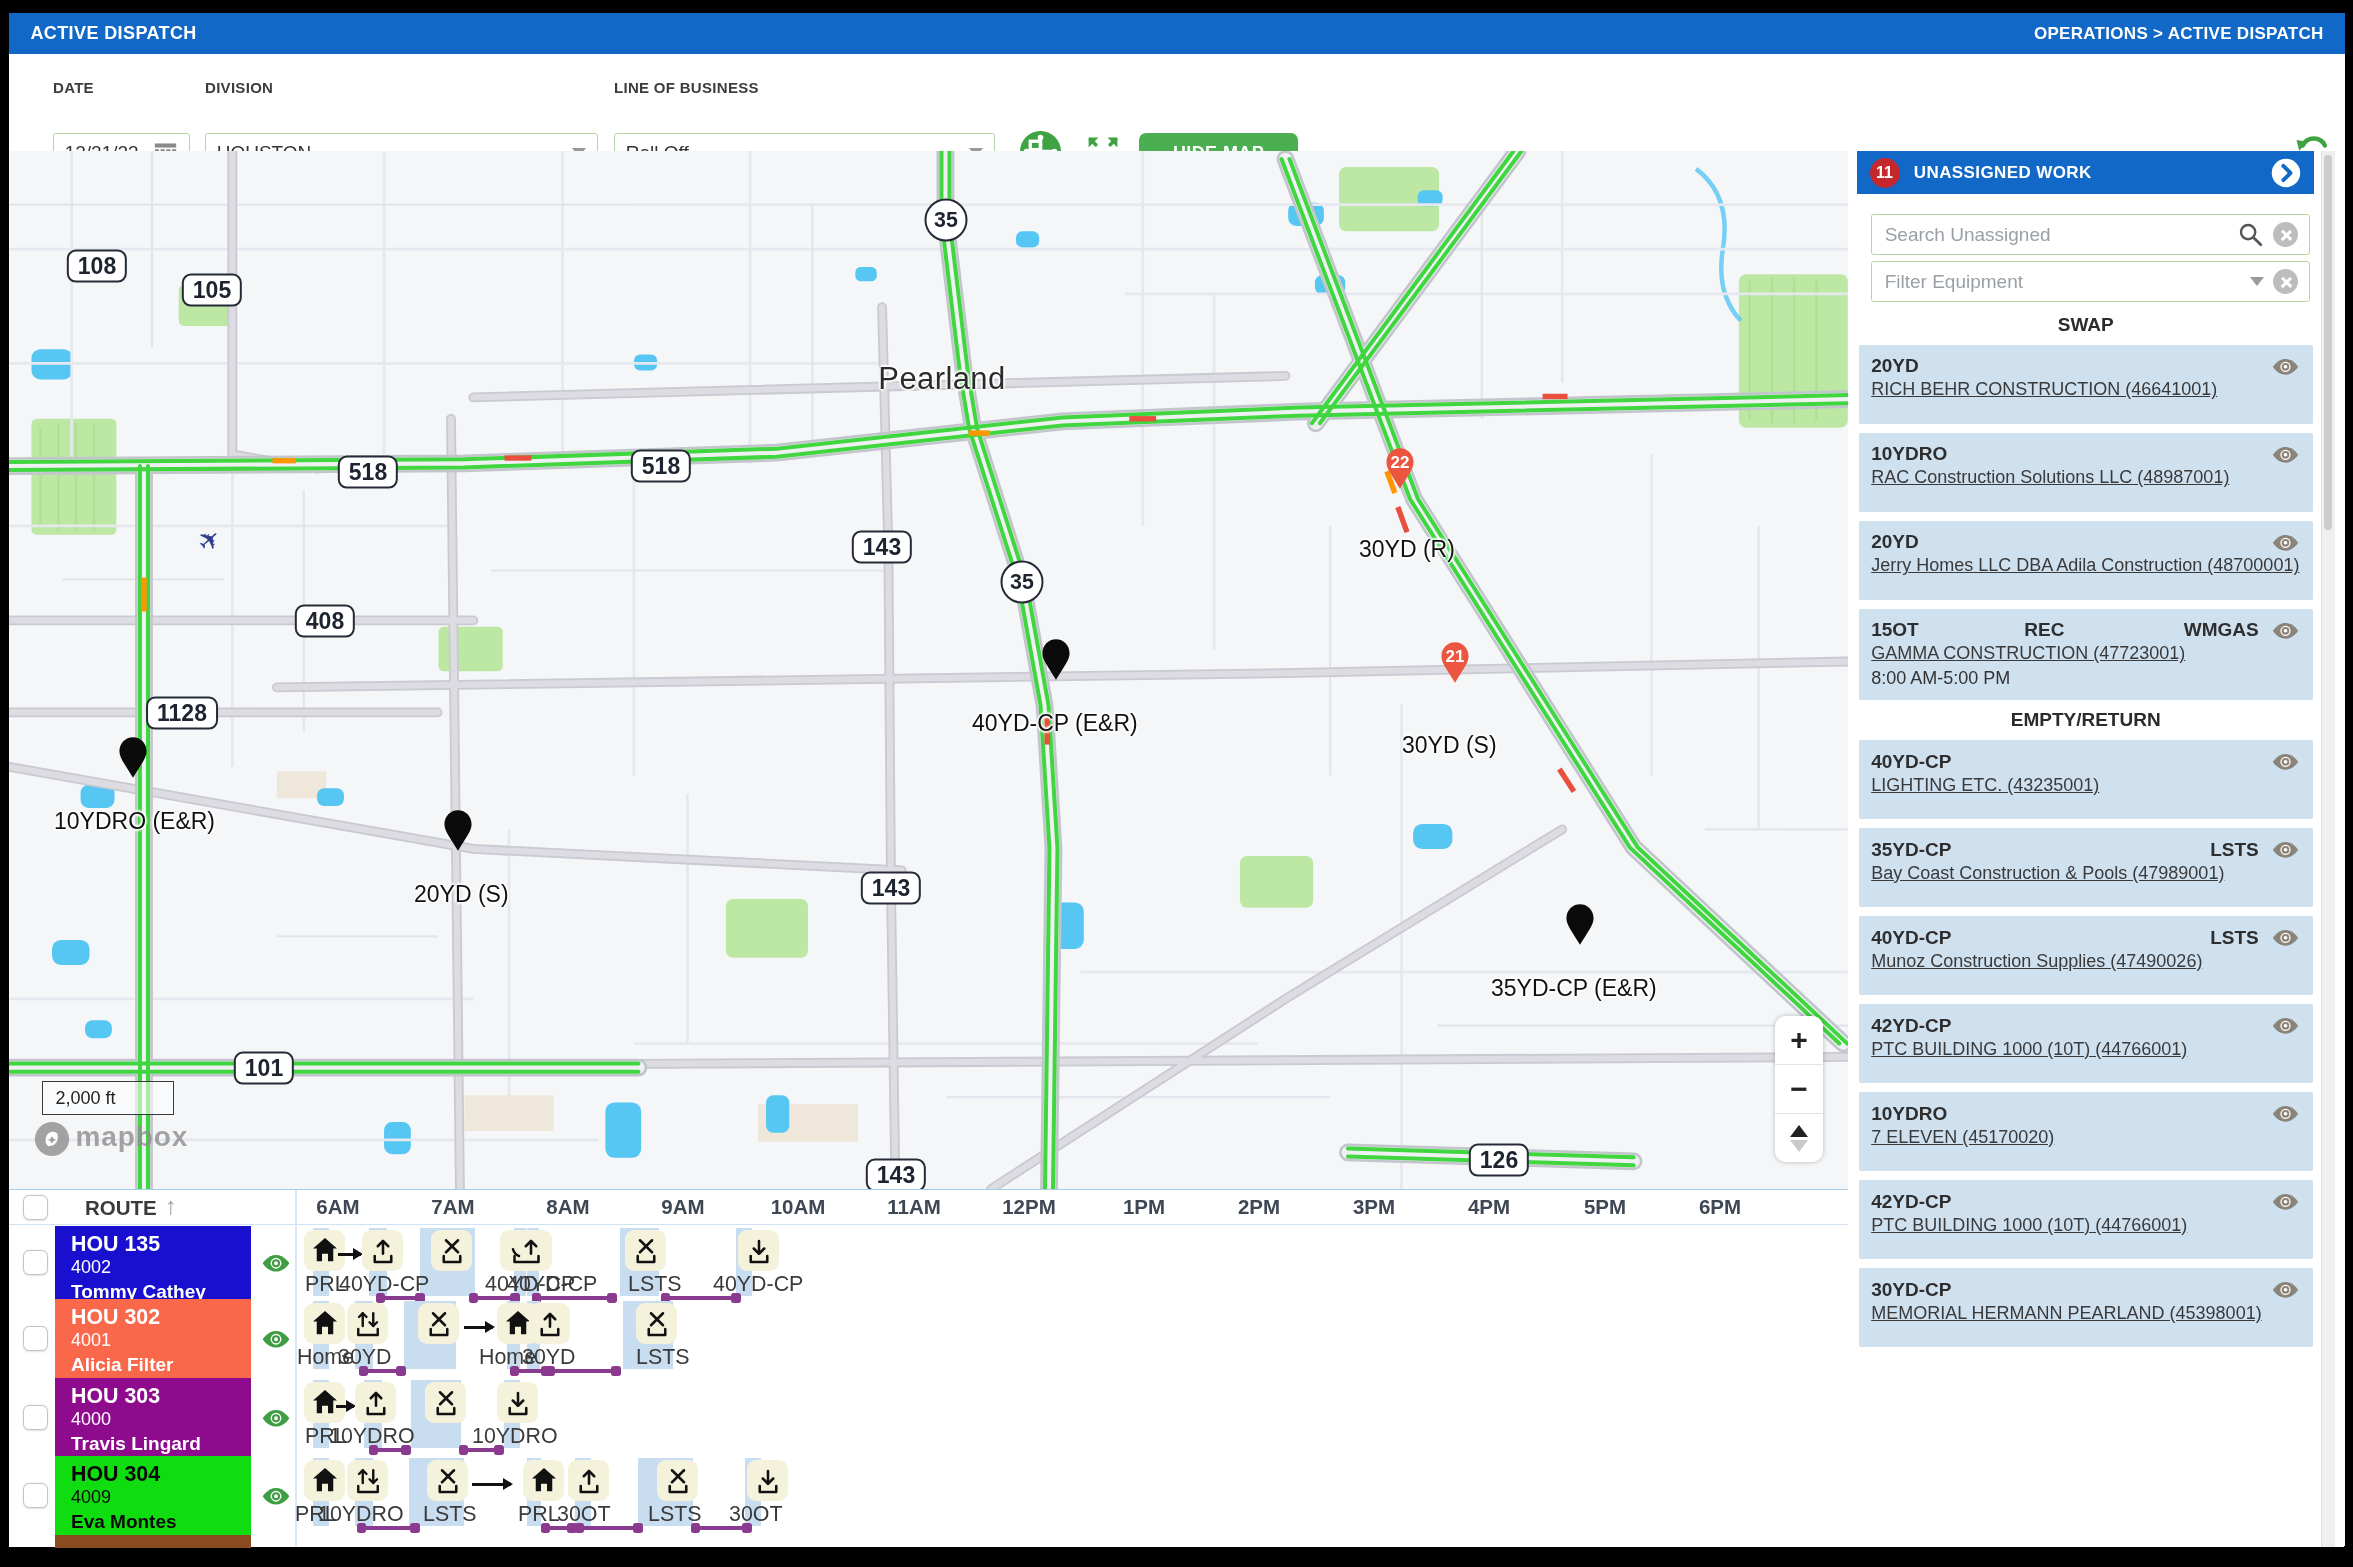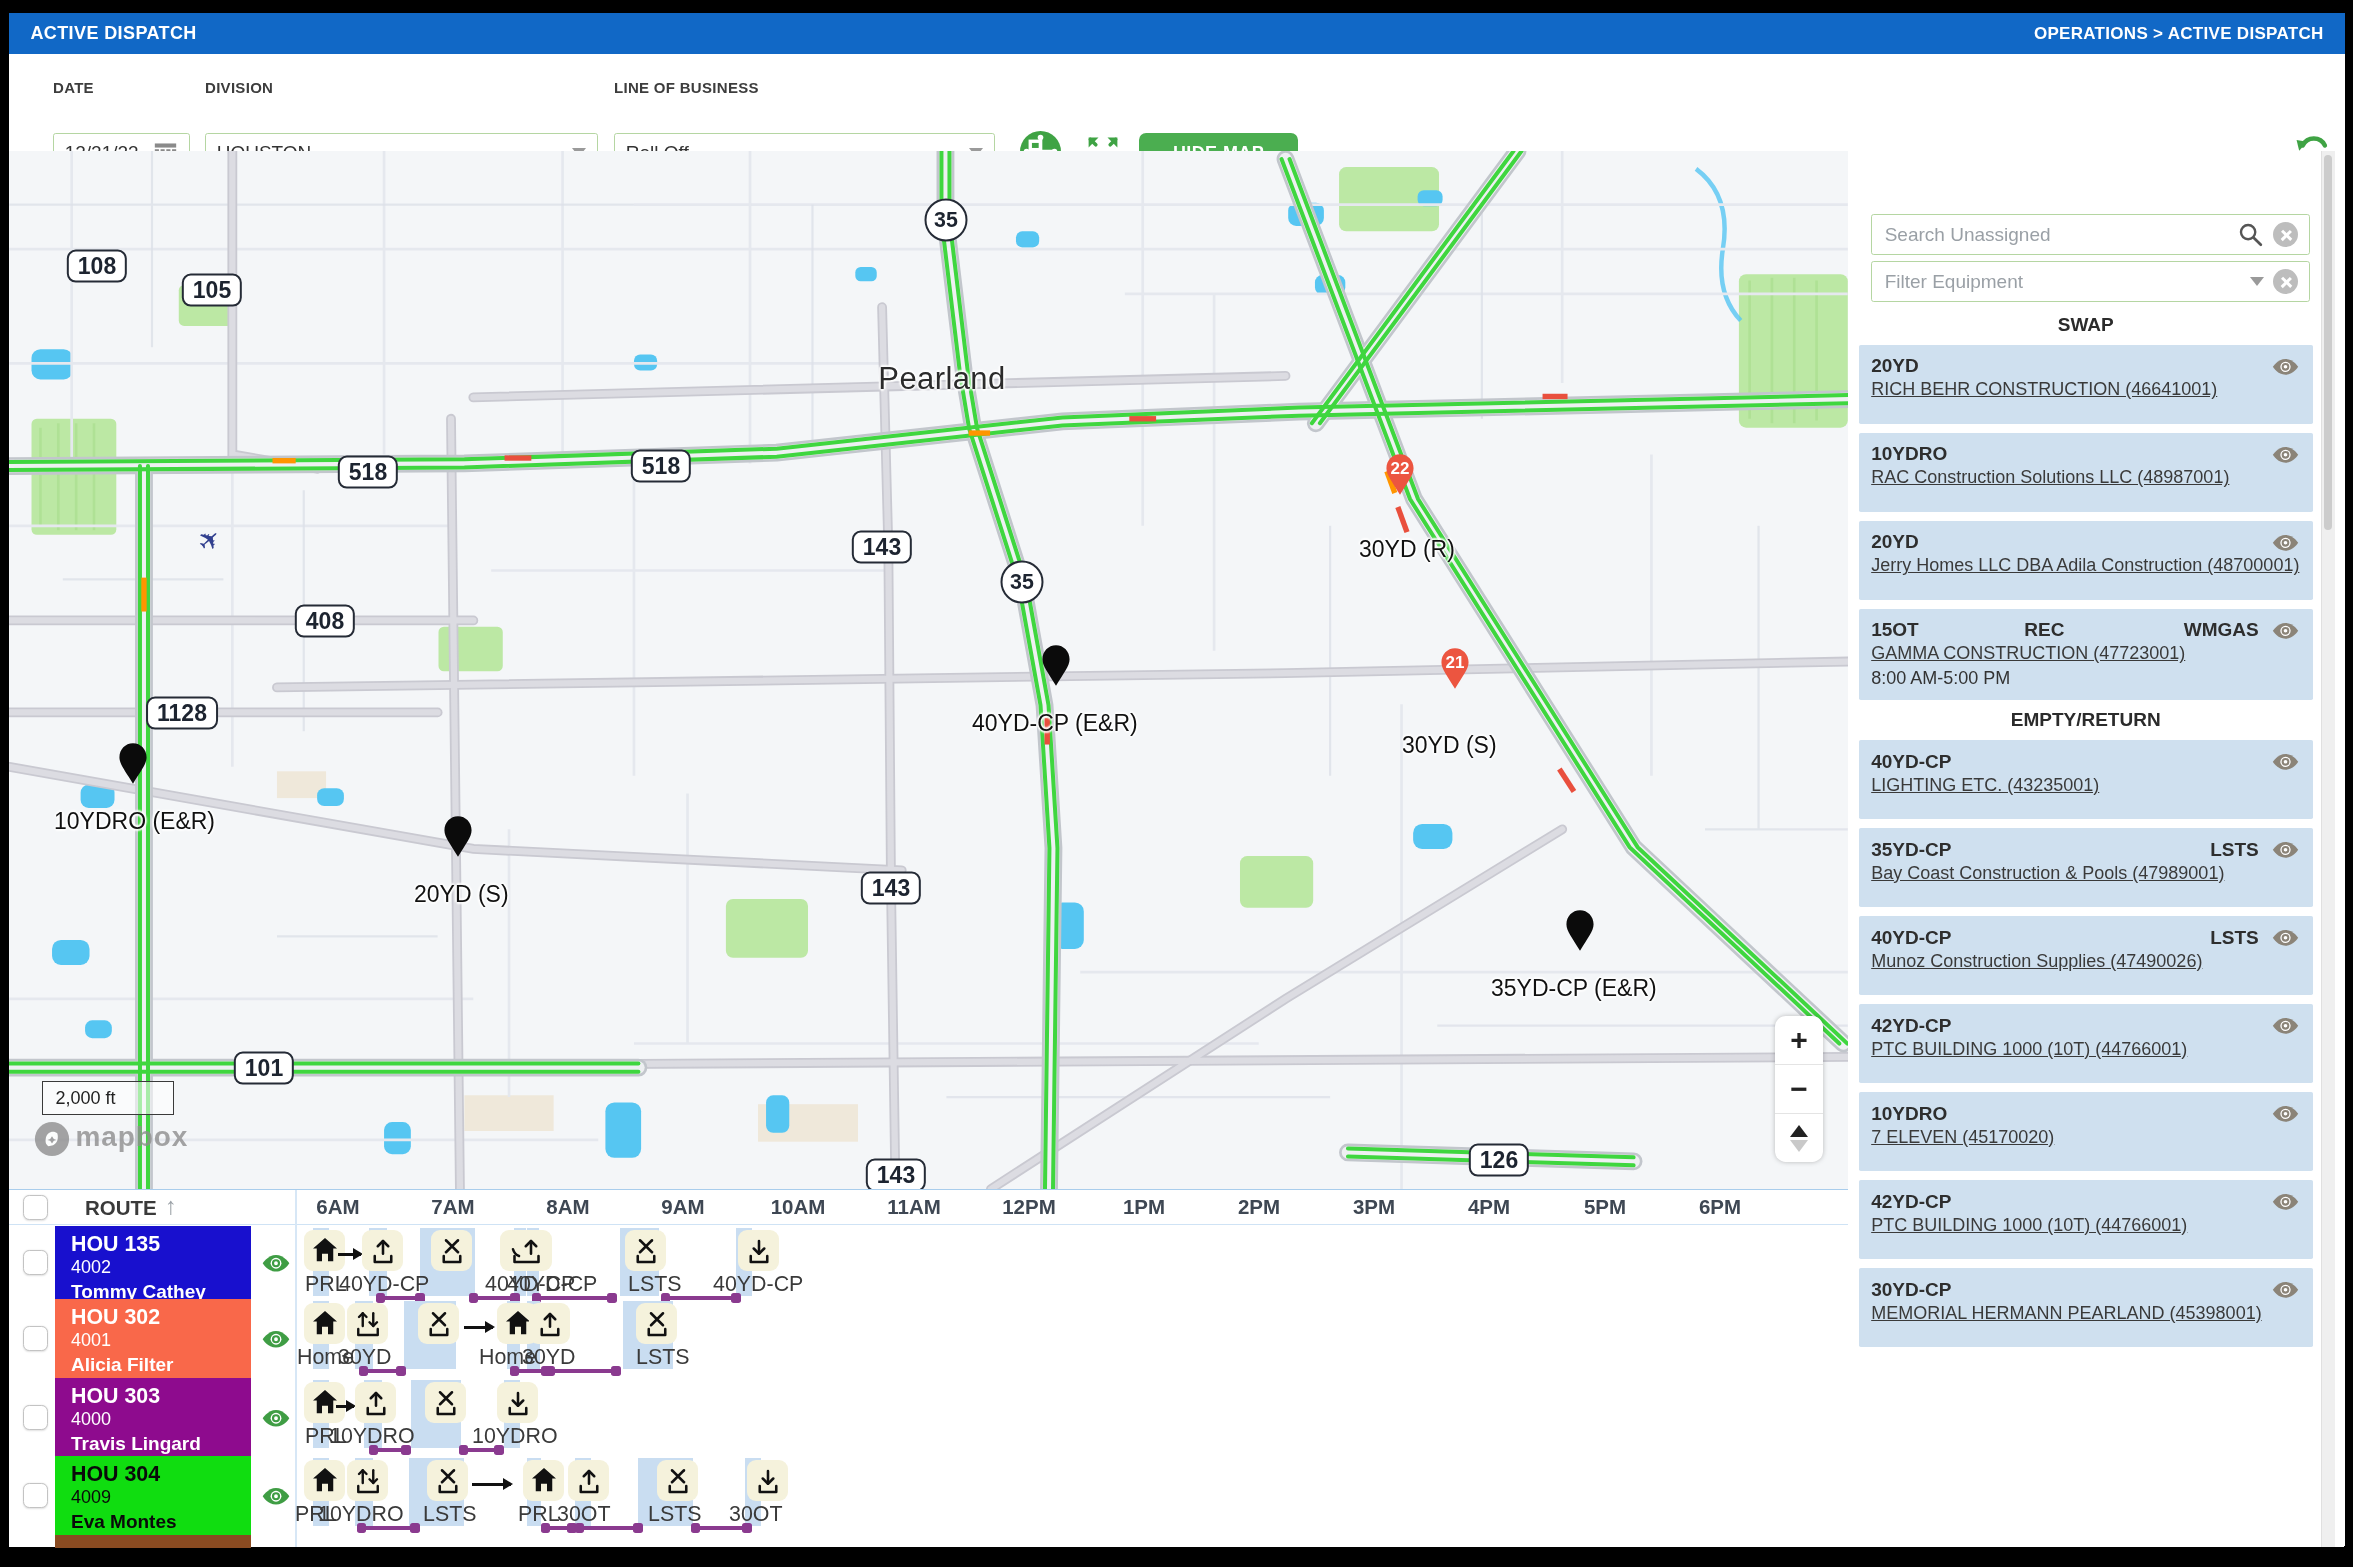--- a/index.html
+++ b/index.html
@@ -19,21 +19,21 @@
   .caret{width:0;height:0;border-left:7.1px solid transparent;border-right:7.1px solid transparent;border-top:9px solid #9a9a9a;margin-left:auto;}
   .greenbtn{position:absolute;top:79px;background:#4BAE50;color:#fff;font-weight:bold;font-size:18px;
             border:none;border-radius:7.1px;letter-spacing:0.4px;display:flex;align-items:center;justify-content:center;cursor:pointer;}
   
   #map{position:absolute;left:0;top:138px;width:1839px;height:1038px;background:#f4f6f8;overflow:hidden;border-right:0.9px solid #d9d9d9;}
   .shield{position:absolute;transform:translate(-50%,-50%);background:#fff;border:2.7px solid #252b36;border-radius:9px;
           padding:0.9px 9px;font-size:23px;font-weight:bold;color:#1d2430;white-space:nowrap;}
   .shield.circle{border-radius:50%;width:39px;height:39px;padding:0;display:flex;align-items:center;justify-content:center;font-size:21.4px;}
   .city{position:absolute;transform:translate(-50%,-50%);font-size:31px;color:#2b2b2b;font-weight:500;letter-spacing:0.4px;
         text-shadow:-1.8px 0 1.8px #fff,1.8px 0 1.8px #fff,0 -1.8px 1.8px #fff,0 1.8px 1.8px #fff;}
-  .pin{position:absolute;margin-top:6px;}
+  .pin{position:absolute;}
   .pin .num{position:absolute;left:0;top:5.4px;width:32px;text-align:center;color:#fff;font-weight:bold;font-size:17px;}
   .pin-label{position:absolute;font-size:23px;color:#111;white-space:nowrap;
         text-shadow:-1.8px 0 1.8px #fff,1.8px 0 1.8px #fff,0 -1.8px 1.8px #fff,0 1.8px 1.8px #fff;}
   #scalebar{position:absolute;left:33px;top:930px;width:132px;height:34px;border:1.8px solid #3a3a3a;background:rgba(255,255,255,.55);
             box-sizing:border-box;font-size:18px;color:#222;display:flex;align-items:center;padding-left:12.5px;}
   #mblogo{position:absolute;left:25px;top:970px;display:flex;align-items:flex-start;opacity:.8;}
   #mblogo .w{font-size:28px;font-weight:bold;color:#8e8e8e;letter-spacing:0.9px;margin-left:5.4px;}
   #zoomctl{position:absolute;left:1766px;top:865px;width:48px;background:#fff;border-radius:10.7px;box-shadow:0 0 5.4px rgba(0,0,0,.25);}
   #zoomctl .cell{height:48px;display:flex;align-items:center;justify-content:center;font-size:30px;font-weight:bold;color:#222;border-bottom:0.9px solid #e4e4e4;cursor:pointer;}
   #zoomctl .cell:last-child{border-bottom:none;}
@@ -441,20 +441,27 @@
       <div class="cell">+</div>
       <div class="cell">−</div>
       <div class="cell" style="flex-direction:column">
         <span class="tri-up"></span>
         <span class="tri-dn"></span>
       </div>
     </div>
   </div>
 
   <div id="sidebar">
+    <div id="sb-head">
+      <span id="sb-badge">11</span>
+      <span id="sb-title">UNASSIGNED WORK</span>
+      <svg width="32" height="32" style="margin-left:auto" viewBox="0 0 36 36">
+          <use href="#i-chevcirc"></use>
+        </svg>
+    </div>
     <div class="sb-input" style="top:63px">
       <input type="text" placeholder="Search Unassigned" style="">
       <svg width="27" height="27" viewBox="0 0 30 30">
           <use href="#i-search"></use>
         </svg>
       <span class="xcirc"></span>
     </div>
     <div class="sb-input" style="top:110px">
       <input type="text" placeholder="Filter Equipment" style="">
       <span class="caret" style="margin-left:auto"></span>

